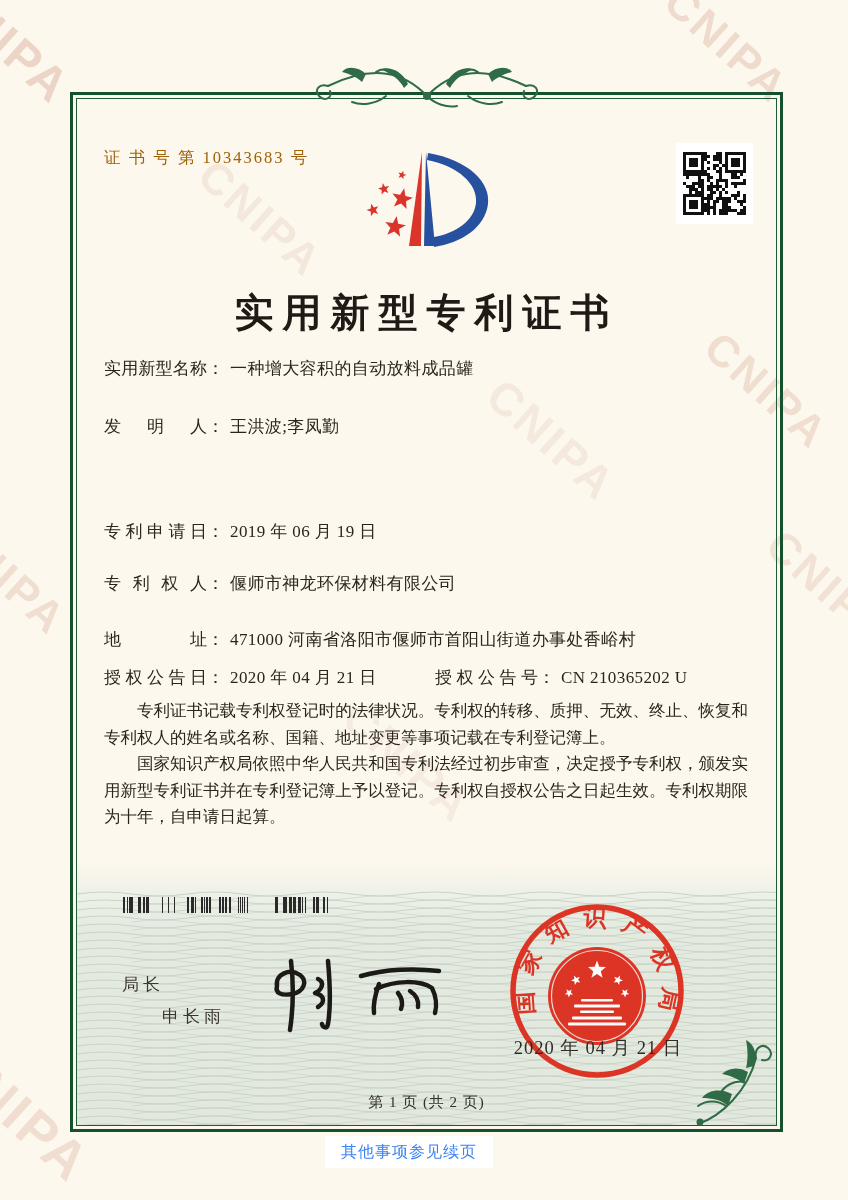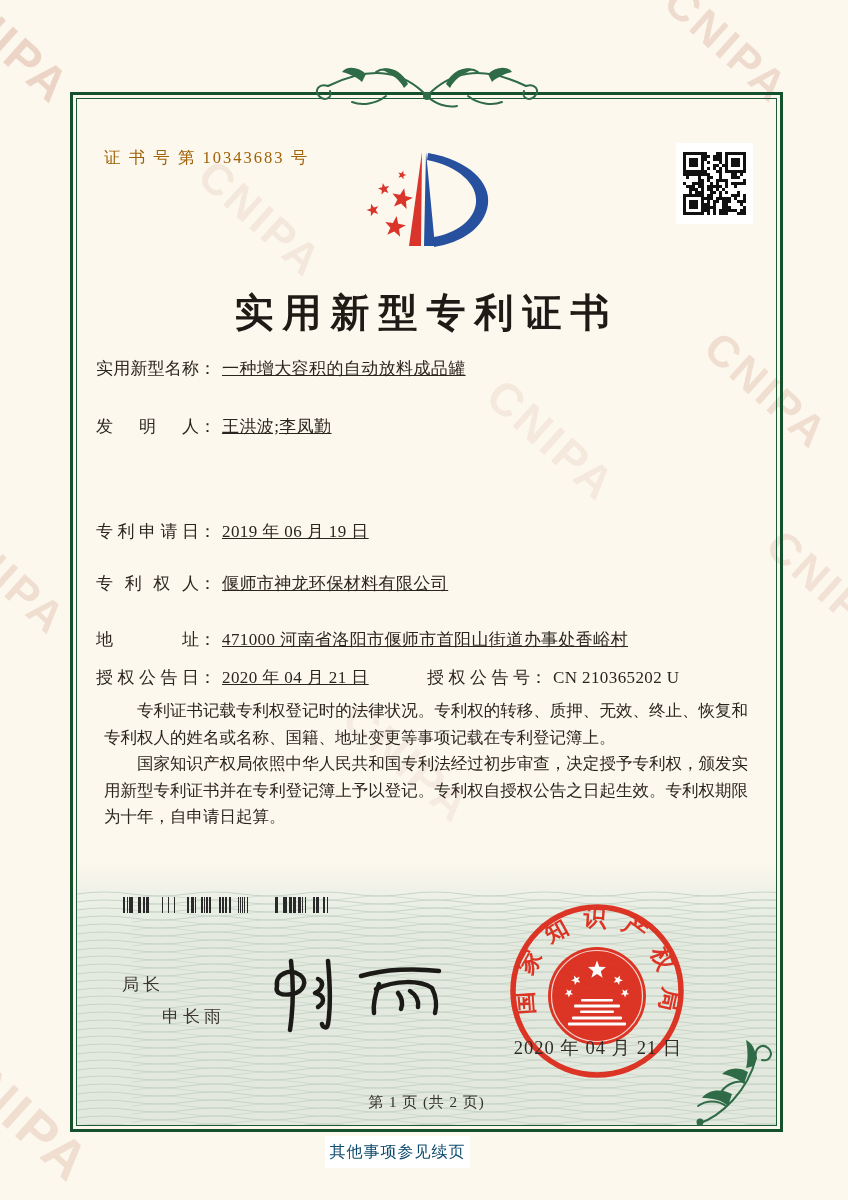--- a/index.html
+++ b/index.html
@@ -29,40 +29,40 @@
   
   #cert-no{position:absolute; left:104px; top:147px; font-size:16.5px; letter-spacing:2px; color:#a16207;}
   #logo{position:absolute; left:338px; top:138px; width:160px; height:116px;}
   #qrbox{position:absolute; left:676px; top:143px; width:77px; height:81px; background:#ffffff;}
   #qrbox svg{position:absolute; left:7px; top:9px;}
   #title{
     position:absolute; left:70px; top:254px; width:713px; text-align:center;
     font-size:39px; font-weight:bold; letter-spacing:9px; color:#1f1a15;margin-top:32px;
   }
   
-  .frow{position:absolute; left:96px; width:660px; font-size:17px; white-space:nowrap;text-decoration:underline;}
+  .frow{position:absolute; left:104px; width:660px; font-size:17px; white-space:nowrap;}
   .flabel{display:inline-block; width:103px; text-align:justify; text-align-last:justify; color:#2b251f;}
   .fcolon{display:inline-block; margin-right:6px;}
   .fvalue{letter-spacing:.4px;}
   .g2{position:absolute; left:331px; top:0;}
   
   #bodytext{position:absolute; left:104px; top:698px; width:644px; font-size:16.5px; line-height:26.5px; text-align:justify;}
   #bodytext p{margin:0; text-indent:2em;}
   
   #barcode{position:absolute; left:117px; top:897px;}
   #director-title{position:absolute; left:122px; top:973px; font-family:"Liberation Sans","DejaVu Sans",sans-serif; font-size:17px; letter-spacing:4px; color:#3b362f;}
   #director-name{position:absolute; left:122px; top:1005px; font-family:"Liberation Sans","DejaVu Sans",sans-serif; font-size:17px; letter-spacing:4px; color:#3b362f;}
   #sig{position:absolute; left:245px; top:938px;}
   
   #seal{position:absolute; left:502px; top:893px; opacity:.94;}
   
   #page-num{position:absolute; left:70px; top:1093px; width:713px; text-align:center; font-size:15px; color:#33302a; letter-spacing:1px;}
   #cont-note{
-    position:absolute; left:325px; top:1136px; width:145px; height:32px; background:#ffffff;
-    text-align:center; line-height:32px; font-size:16px; color:#0c4a6e; letter-spacing:1px; z-index:4;
+    position:absolute; left:325px; top:1136px; width:168px; height:32px; background:#ffffff;
+    text-align:center; line-height:32px; font-size:16px; color:#3b82f6; letter-spacing:1px; z-index:4;
   }
   
   #top-orn{position:absolute; left:300px; top:56px; z-index:4;}
   #corner-orn{position:absolute; left:692px; top:1032px; z-index:4;}
 </style>
 </head>
 <body>
 
 <div id="page">
 

